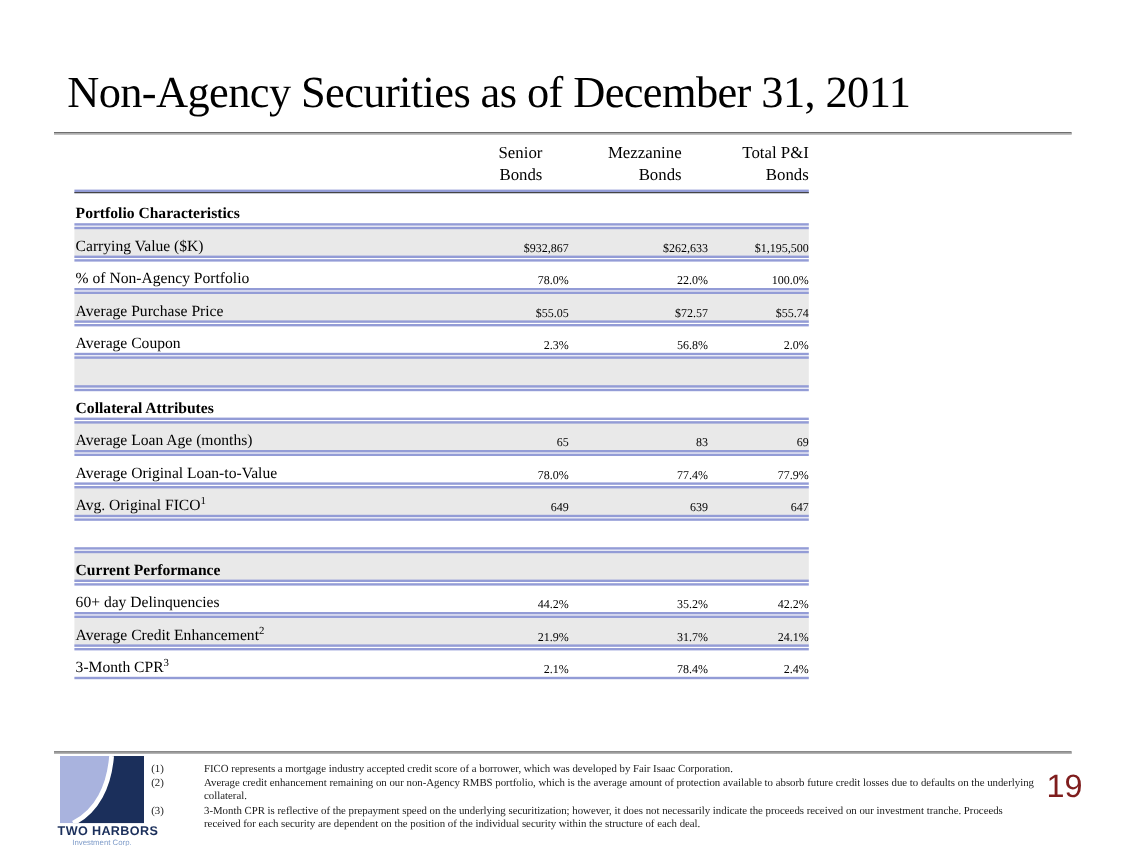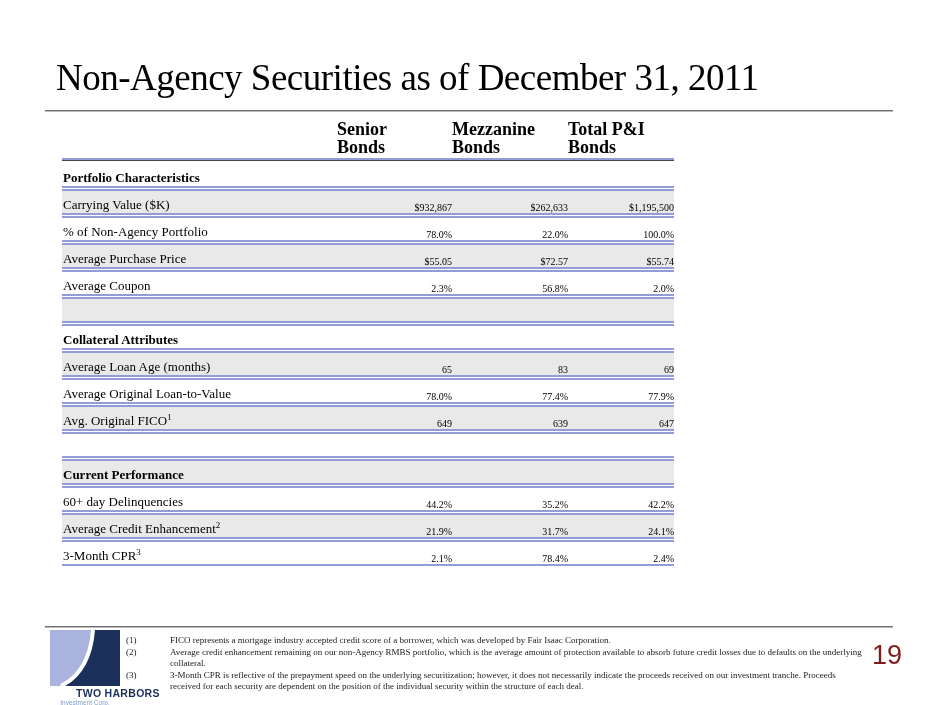--- a/index.html
+++ b/index.html
@@ -15,42 +15,42 @@
   .slide{position:relative;width:940px;height:705px;background:#fff;}
 
   
   .title{position:absolute;left:56px;top:56px;font-size:37px;font-weight:400;letter-spacing:-0.5px;white-space:nowrap;}
   .title-rule{position:absolute;left:45px;top:110px;width:848px;height:2px;background:var(--divider);border-bottom:1px solid #bdbdbd;}
 
   
   .table{position:absolute;left:62px;top:116px;width:612px;}
   .col-headers{display:flex;padding:4px 0 2px 0;}
   .col-headers .lbl-spacer{flex:1;}
-  .hcell{text-align:left;font-weight:bold;font-size:18px;line-height:18px;white-space:pre-line;}
+  .hcell{text-align:right;font-weight:normal;font-size:14px;line-height:18px;white-space:pre-line;}
   .hcell.c0{width:115px;}
   .hcell.c1{width:116px;}
   .hcell.c2{width:106px;}
   .header-rule{height:3px;background:var(--line);border-bottom:1px solid #454545;}
   .rows{margin-top:1px;}
   .row{display:flex;align-items:flex-end;height:26px;border-top:2px solid var(--line);border-bottom:2px solid var(--line);margin-bottom:1px;}
   .row.first{border-top:none;}
   .row.shade{background:var(--shade);}
   .row .label{flex:1;font-size:13px;padding-left:1px;white-space:nowrap;}
   .row.section .label{font-weight:bold;}
   .row .label sup{font-size:9px;}
   .val{text-align:right;font-size:10px;}
   .val.c0{width:115px;}
   .val.c1{width:116px;}
-  .val.c2{width:106px;}
+  .val.c2{width:84px;}
 
   
   .footer-rule{position:absolute;left:45px;top:626px;width:848px;height:2px;background:var(--divider);border-bottom:1px solid #bdbdbd;}
   .logo{position:absolute;left:48px;top:630px;width:74px;text-align:center;}
   .logo svg{display:block;margin:0 auto;}
-  .logo-name{font-family:"Liberation Sans",sans-serif;font-weight:bold;font-size:10.5px;color:var(--navy);letter-spacing:0.3px;margin-top:1px;white-space:nowrap;margin-left:28px;}
+  .logo-name{font-family:"Liberation Sans",sans-serif;font-weight:bold;font-size:10.5px;color:var(--navy);letter-spacing:0.3px;margin-top:1px;white-space:nowrap;}
   .logo-sub{font-family:"Liberation Sans",sans-serif;font-size:6.5px;color:#7f9cc9;}
   .footnotes{position:absolute;left:126px;top:635px;width:736px;}
   .footnote{display:flex;font-size:9px;line-height:11.5px;color:#1a1a1a;}
   .fn-num{width:44px;flex:0 0 44px;}
   .fn-text{flex:1;}
   .page-number{position:absolute;left:872px;top:640px;font-family:"Liberation Sans",sans-serif;font-size:27px;color:#7f1d1d;}
 </style>
 </head>
 <body>
 

